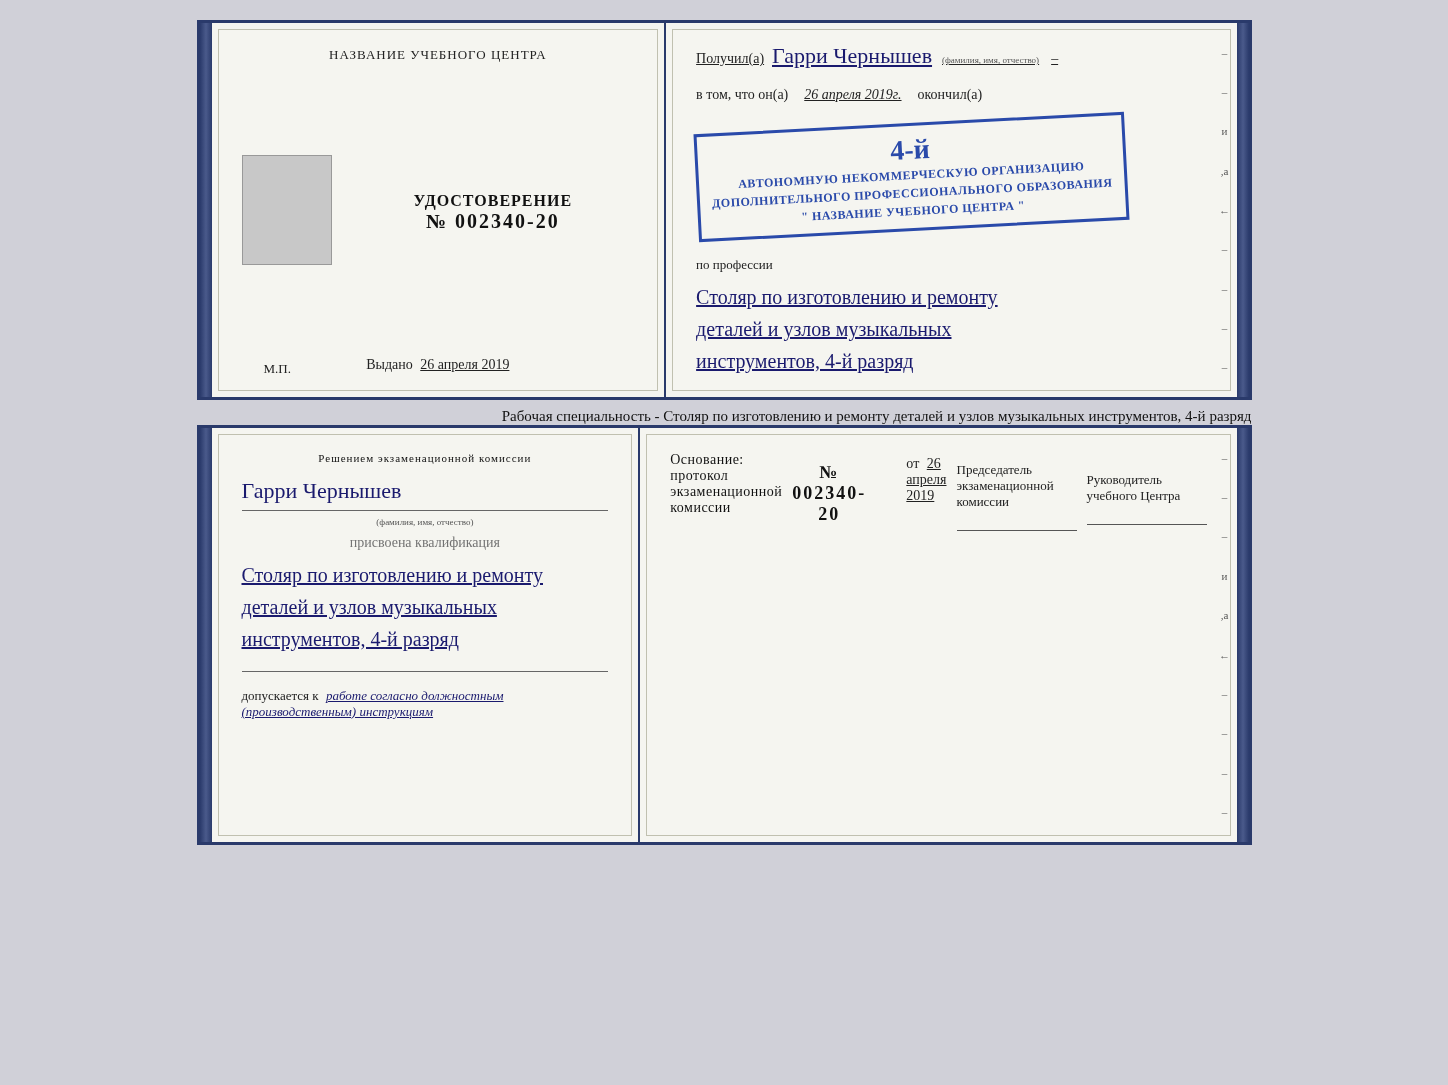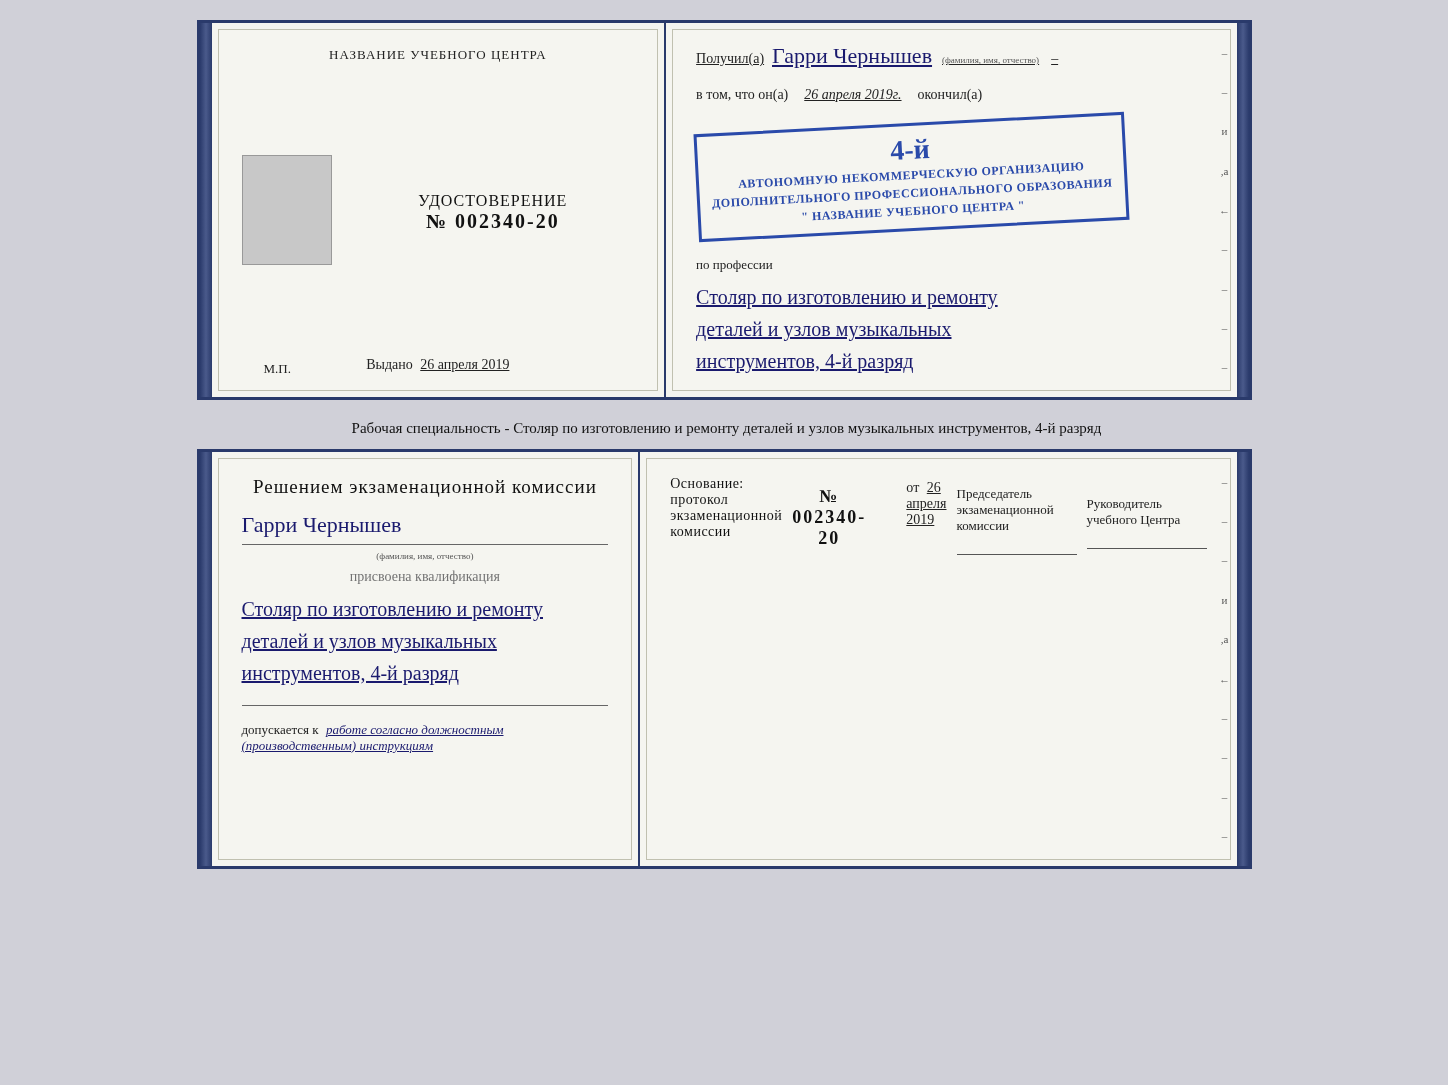--- a/index.html
+++ b/index.html
@@ -10,23 +10,23 @@
       flex-direction: column;
       align-items: center;
       padding: 20px;
       min-height: 1085px;
       width: 1448px;
     }
 
     .document-container {
       display: flex;
       flex-direction: column;
-      align-items: center;
+      align-items: flex-end;
       width: 1055px;
-      gap: 12px;
+      gap: 0;
     }
 
     
     .certificate-book {
       display: flex;
       width: 100%;
       border: 3px solid #2a3a6b;
       background: #f5f5f0;
       position: relative;
       min-height: 340px;
@@ -76,21 +76,21 @@
       letter-spacing: 1px;
       text-align: center;
       color: #222;
       text-transform: uppercase;
       margin-bottom: 20px;
     }
 
     .udostoverenie-label {
       text-align: center;
       font-size: 16px;
-      font-weight: normal;
+      font-weight: bold;
       letter-spacing: 1px;
       color: #111;
     }
 
     .udostoverenie-number {
       text-align: center;
       font-size: 20px;
       font-weight: bold;
       color: #111;
       letter-spacing: 2px;
@@ -247,21 +247,21 @@
       border: 1px solid #c0c0b0;
       pointer-events: none;
     }
 
     .qual-right-spine {
       width: 12px;
       background: linear-gradient(to left, #2a3a6b, #4a5a8b, #2a3a6b);
     }
 
     .resheniem-text {
-      font-size: 19px;
+      font-size: 11px;
       color: #111;
       text-align: center;
       letter-spacing: 1px;
     }
 
     .qual-name {
       font-family: 'Brush Script MT', cursive;
       font-size: 22px;
       color: #1a1a6e;
       margin-top: 4px;

